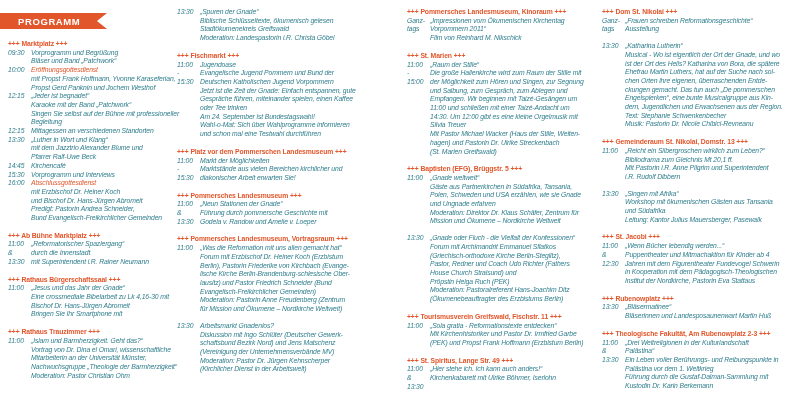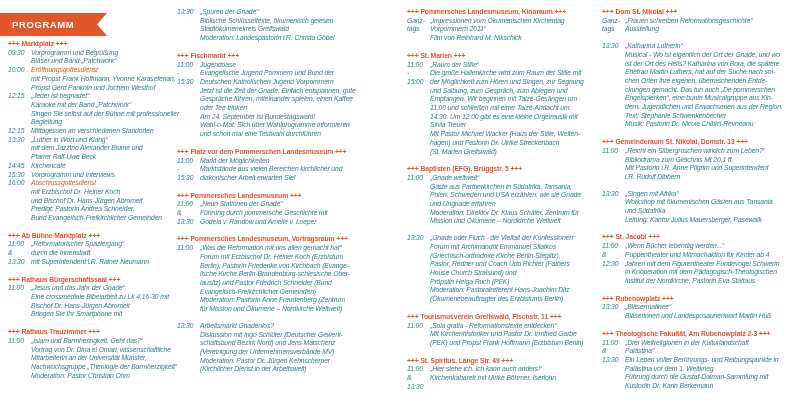--- a/index.html
+++ b/index.html
@@ -5,24 +5,24 @@
   :root{
     --orange:#e2562b;
     --teal:#2f7e8d;
   }
   html,body{margin:0;padding:0;}
   body{
     width:800px;height:420px;background:#ffffff;position:relative;overflow:hidden;
     font-family:"Liberation Sans",sans-serif;
   }
   .banner{
-    position:absolute;left:0;top:13px;width:107px;height:23px;
+    position:absolute;left:0;top:13px;width:107px;height:16px;
     background:var(--orange);
     clip-path:polygon(0 0,100% 0,calc(100% - 10px) 50%,100% 100%,0 100%);
-    display:flex;align-items:center;box-sizing:border-box;padding-left:12px;
+    display:flex;align-items:center;box-sizing:border-box;padding-left:18px;
   }
   .banner-label{
     color:#fff;font-weight:bold;font-size:9.5px;letter-spacing:.6px;
   }
   .col{position:absolute;top:8px;}
   #col-0{left:8px;top:40px;width:168px;}
   #col-1{left:177px;width:228px;}
   #col-2{left:407px;width:194px;}
   #col-3{left:602px;width:194px;}
   .section + .section{margin-top:9px;}

